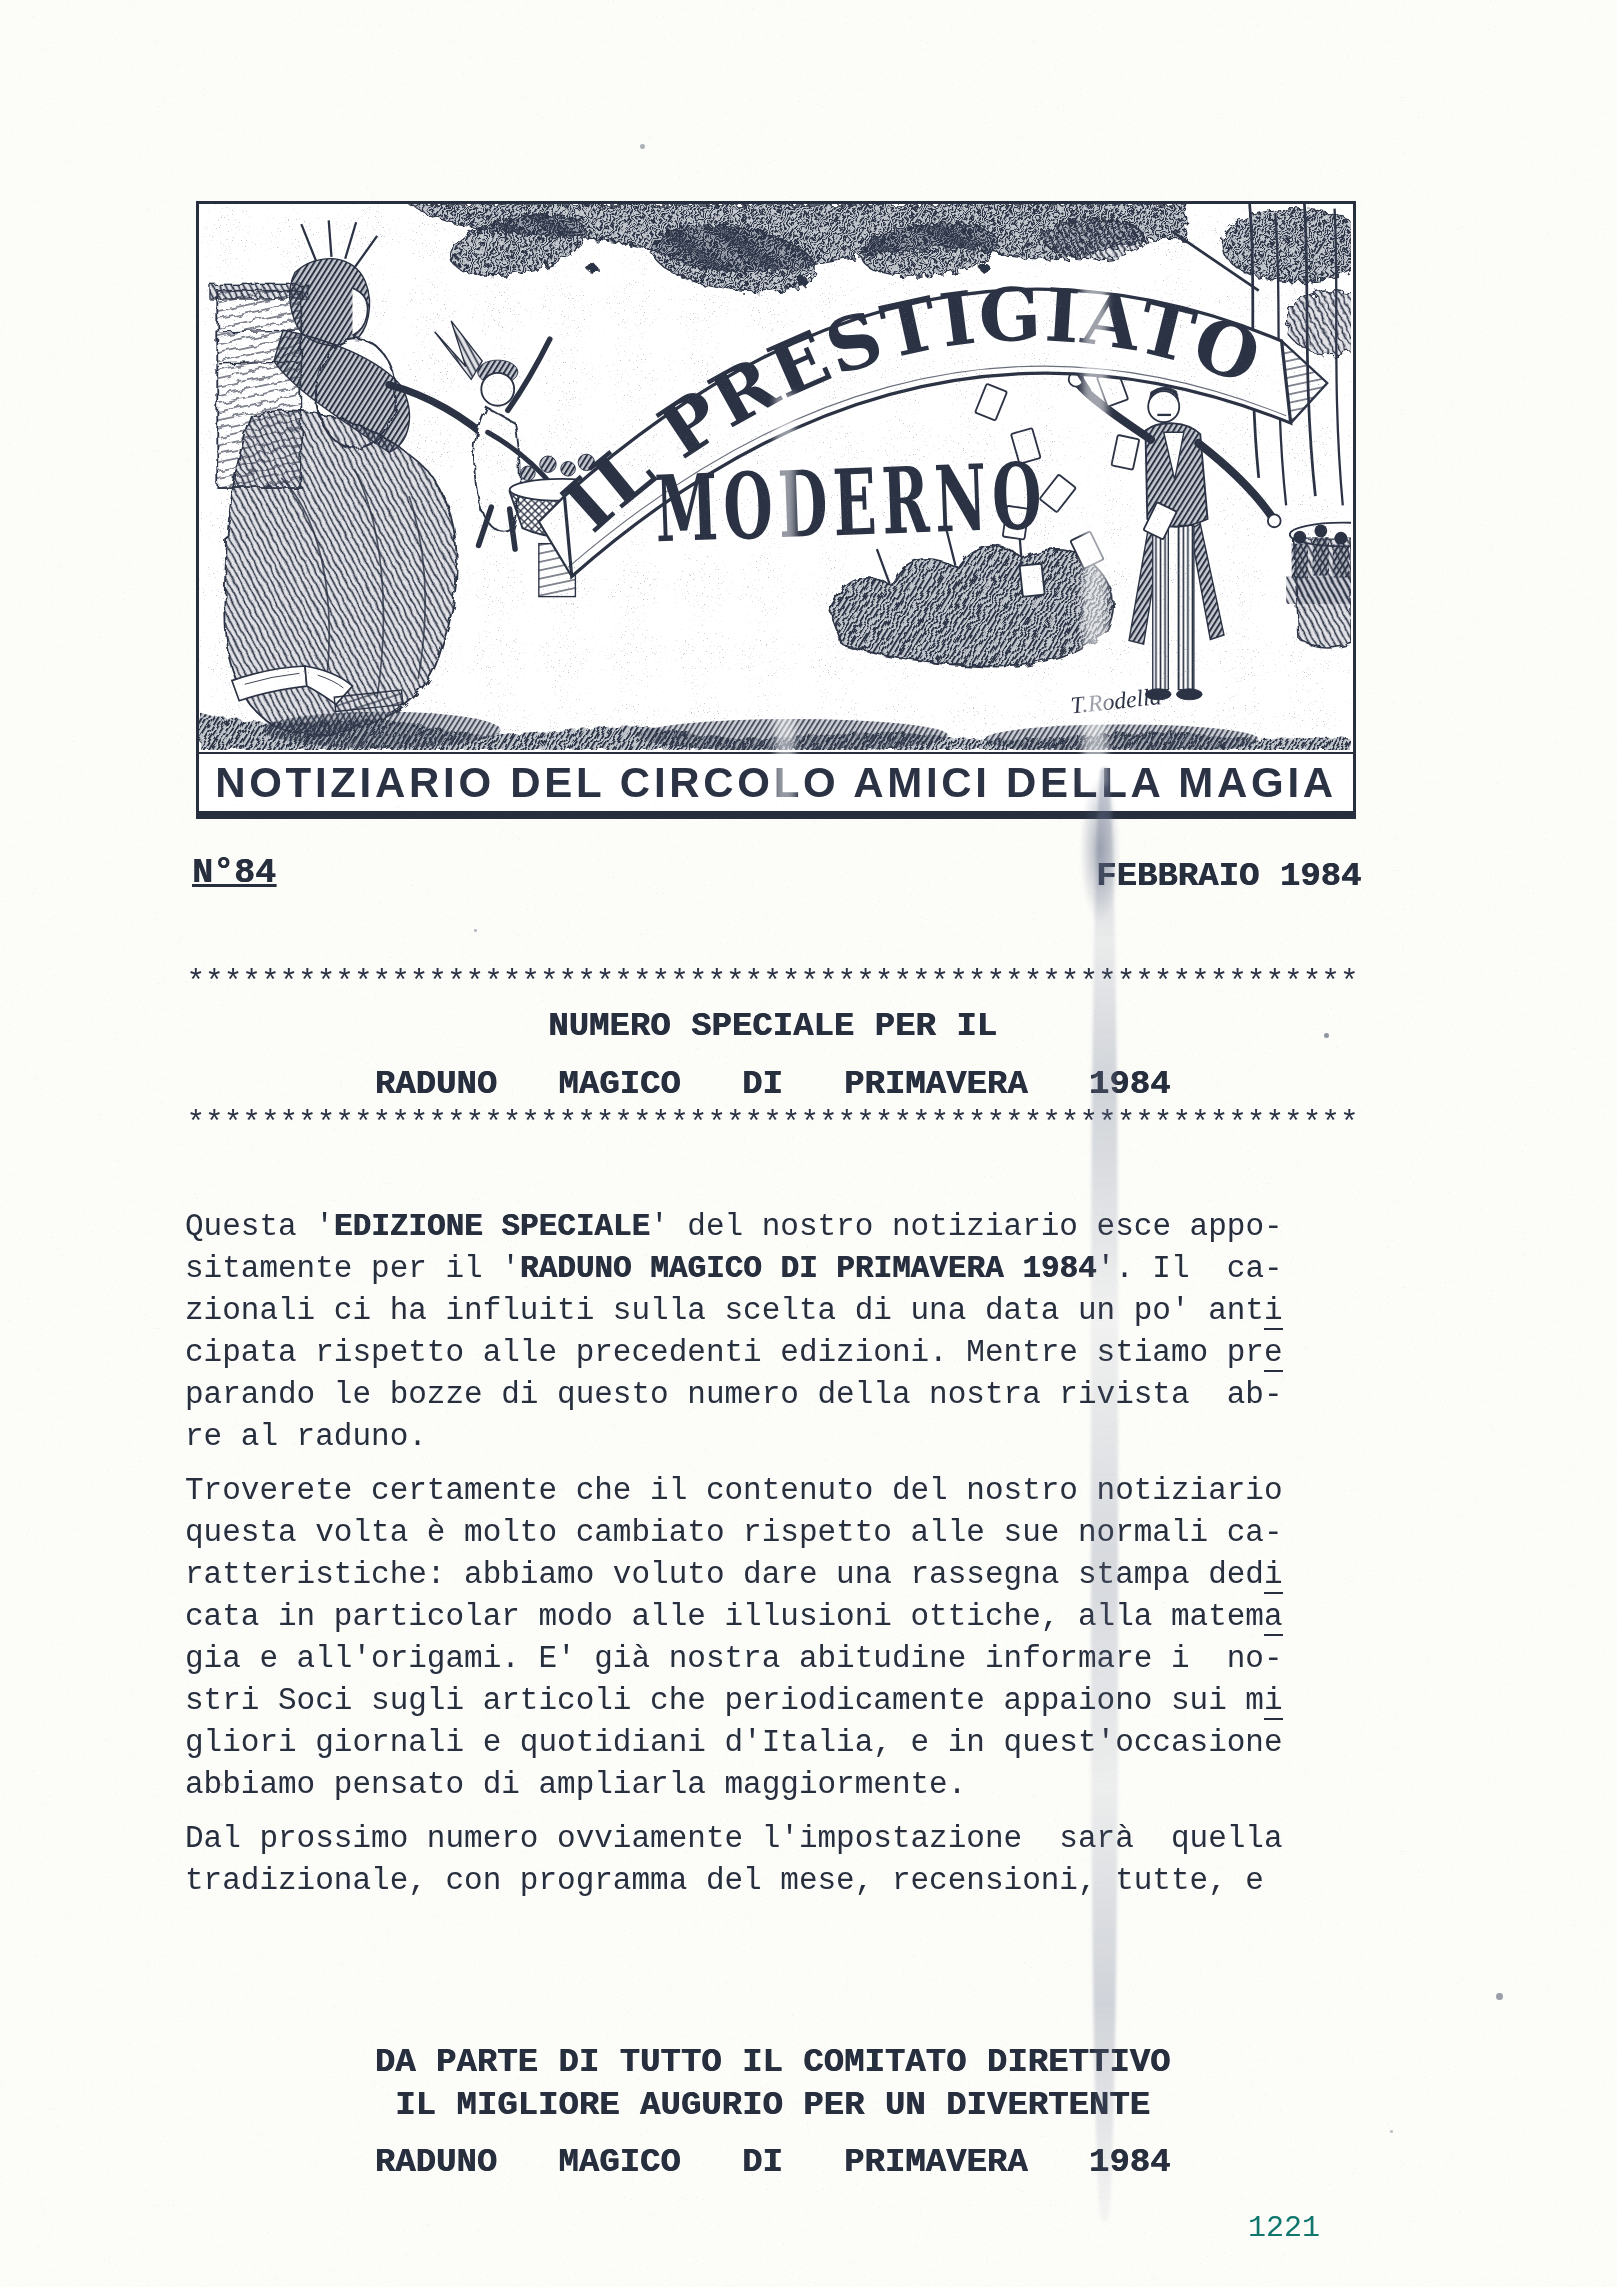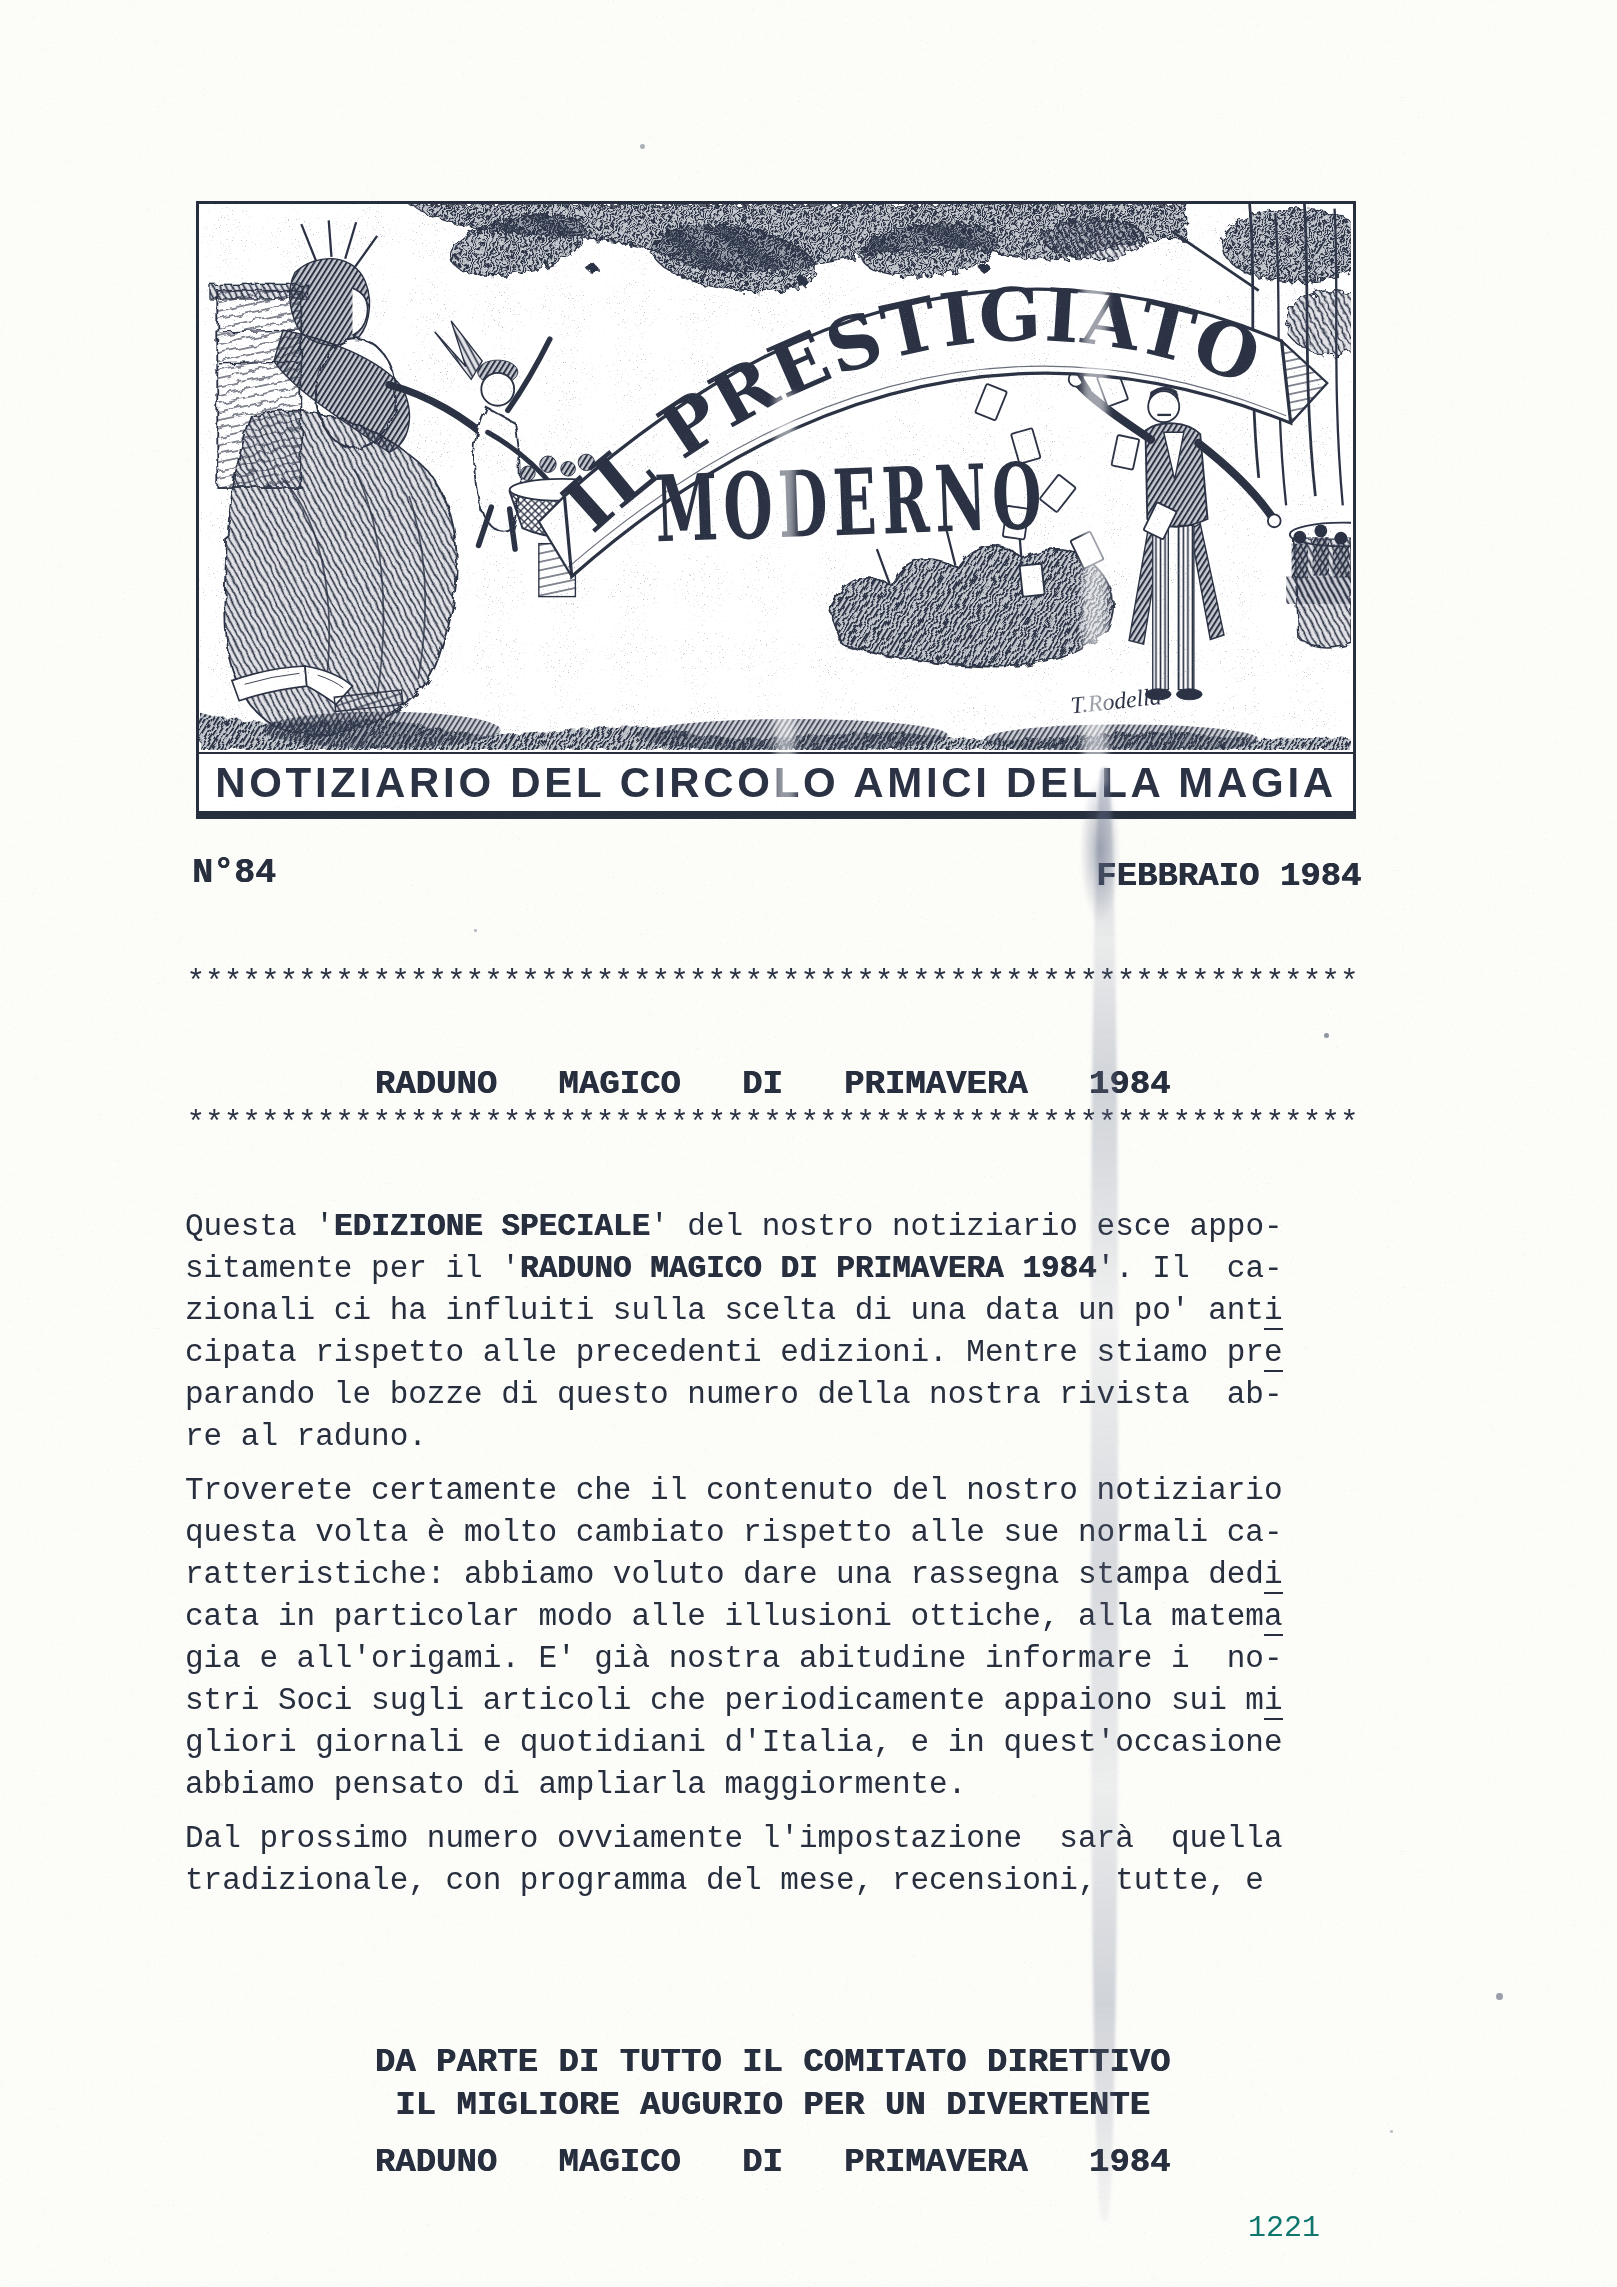--- a/index.html
+++ b/index.html
@@ -10,21 +10,21 @@
   .frame{position:absolute;left:196px;top:201px;width:1160px;height:618px;
          border:3.7px solid #272e3d;background:#fff;box-sizing:border-box;}
   .art{position:absolute;left:0;top:0;width:1152px;height:546px;}
   .band{position:absolute;left:0;right:0;bottom:0;height:64px;box-sizing:border-box;
         border-top:2.7px solid #272e3d;border-bottom:5.5px solid #272e3d;background:#fff;
         display:flex;align-items:center;justify-content:center;}
   .band span{font-family:"Liberation Sans",sans-serif;font-size:42px;font-weight:600;
         letter-spacing:3.7px;color:#2b3244;white-space:pre;}
   
   .issue-no{position:absolute;left:192px;top:853px;font-size:35px;font-weight:700;
-        text-shadow:0.6px 0 currentColor;}
+        text-shadow:0.6px 0 currentColor;text-decoration:underline;}
   .issue-date{position:absolute;left:1096px;top:857px;font-size:34px;font-weight:700;
         text-shadow:0.6px 0 currentColor;}
   
   .spblock{left:183px;width:1179px;text-align:center;white-space:pre;}
   .stars{font-size:31px;letter-spacing:0;color:#2b3244;}
   .sphead{font-size:34px;font-weight:700;text-shadow:0.6px 0 currentColor;}
   
   .bodytext{position:absolute;left:185px;top:1206px;width:1179px;font-size:31px;}
   .para + .para{margin-top:12px;}
   .tl{height:42px;line-height:42px;white-space:pre;}
@@ -247,20 +247,21 @@
 
     <div class="band">
       <span>NOTIZIARIO DEL CIRCOLO AMICI DELLA MAGIA</span>
     </div>
   </div>
 
   <div class="issue-no">N°84</div>
   <div class="issue-date">FEBBRAIO 1984</div>
 
   <div class="abs spblock stars" style="top:965px;">***************************************************************</div>
+  <div class="abs spblock sphead" style="top:1007px;">NUMERO SPECIALE PER IL</div>
   <div class="abs spblock sphead" style="top:1065px;">RADUNO   MAGICO   DI   PRIMAVERA   1984</div>
   <div class="abs spblock stars" style="top:1106px;">***************************************************************</div>
 
   <div class="bodytext">
     <div class="para">
         <div class="tl"><span>Questa '</span><span class="b">EDIZIONE SPECIALE</span><span>' del nostro notiziario esce appo-</span></div>
         <div class="tl"><span>sitamente per il '</span><span class="b">RADUNO MAGICO DI PRIMAVERA 1984</span><span>'. Il  ca-</span></div>
         <div class="tl"><span>zionali ci ha influiti sulla scelta di una data un po' ant</span><span class="u">i</span></div>
         <div class="tl"><span>cipata rispetto alle precedenti edizioni. Mentre stiamo pr</span><span class="u">e</span></div>
         <div class="tl"><span>parando le bozze di questo numero della nostra rivista  ab-</span></div>

